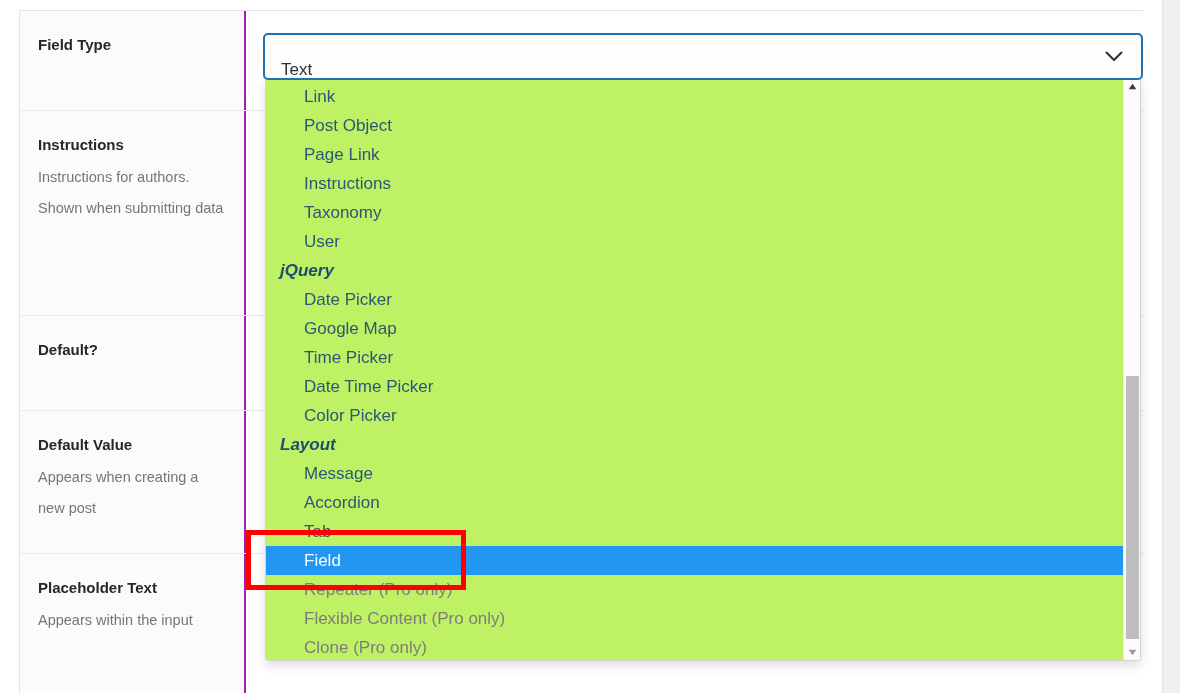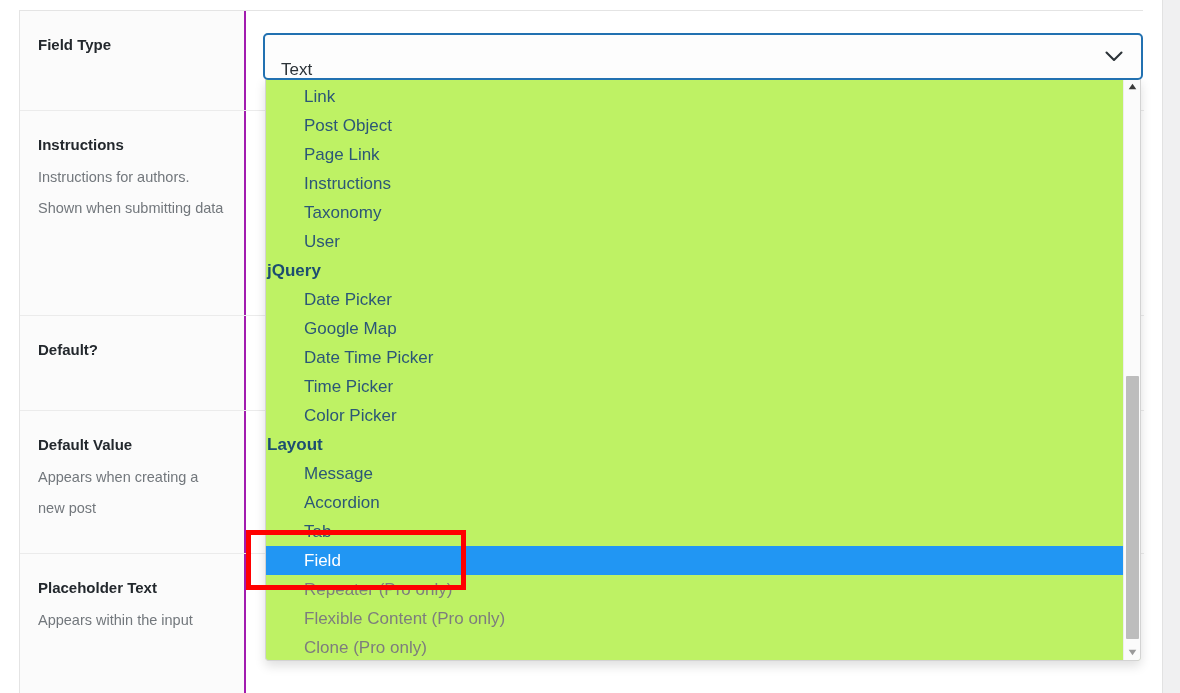--- a/index.html
+++ b/index.html
@@ -150,21 +150,22 @@
     line-height: 29px;
     font-size: 17px;
     color: #2c5777;
     padding-left: 38px;
     white-space: nowrap;
     cursor: default;
   }
   .opt.group-label {
     font-weight: bold;
     color: #1d4e71;
-    padding-left: 1px;
+    padding-left: 14px;
+    font-style: italic;
   }
   .opt.disabled {
     color: #7d7d7d;
   }
   .opt.selected {
     background: #2196f3;
     color: #ffffff;
   }
 
   
@@ -272,22 +273,22 @@
       <div class="dropdown-list" id="option-list">
           <div class="opt">Link</div>
           <div class="opt">Post Object</div>
           <div class="opt">Page Link</div>
           <div class="opt">Instructions</div>
           <div class="opt">Taxonomy</div>
           <div class="opt">User</div>
           <div class="opt group-label">jQuery</div>
           <div class="opt">Date Picker</div>
           <div class="opt">Google Map</div>
+          <div class="opt">Time Picker</div>
           <div class="opt">Date Time Picker</div>
-          <div class="opt">Time Picker</div>
           <div class="opt">Color Picker</div>
           <div class="opt group-label">Layout</div>
           <div class="opt">Message</div>
           <div class="opt">Accordion</div>
           <div class="opt">Tab</div>
           <div class="opt selected">Field</div>
           <div class="opt disabled">Repeater (Pro only)</div>
           <div class="opt disabled">Flexible Content (Pro only)</div>
           <div class="opt disabled">Clone (Pro only)</div>
         </div>

